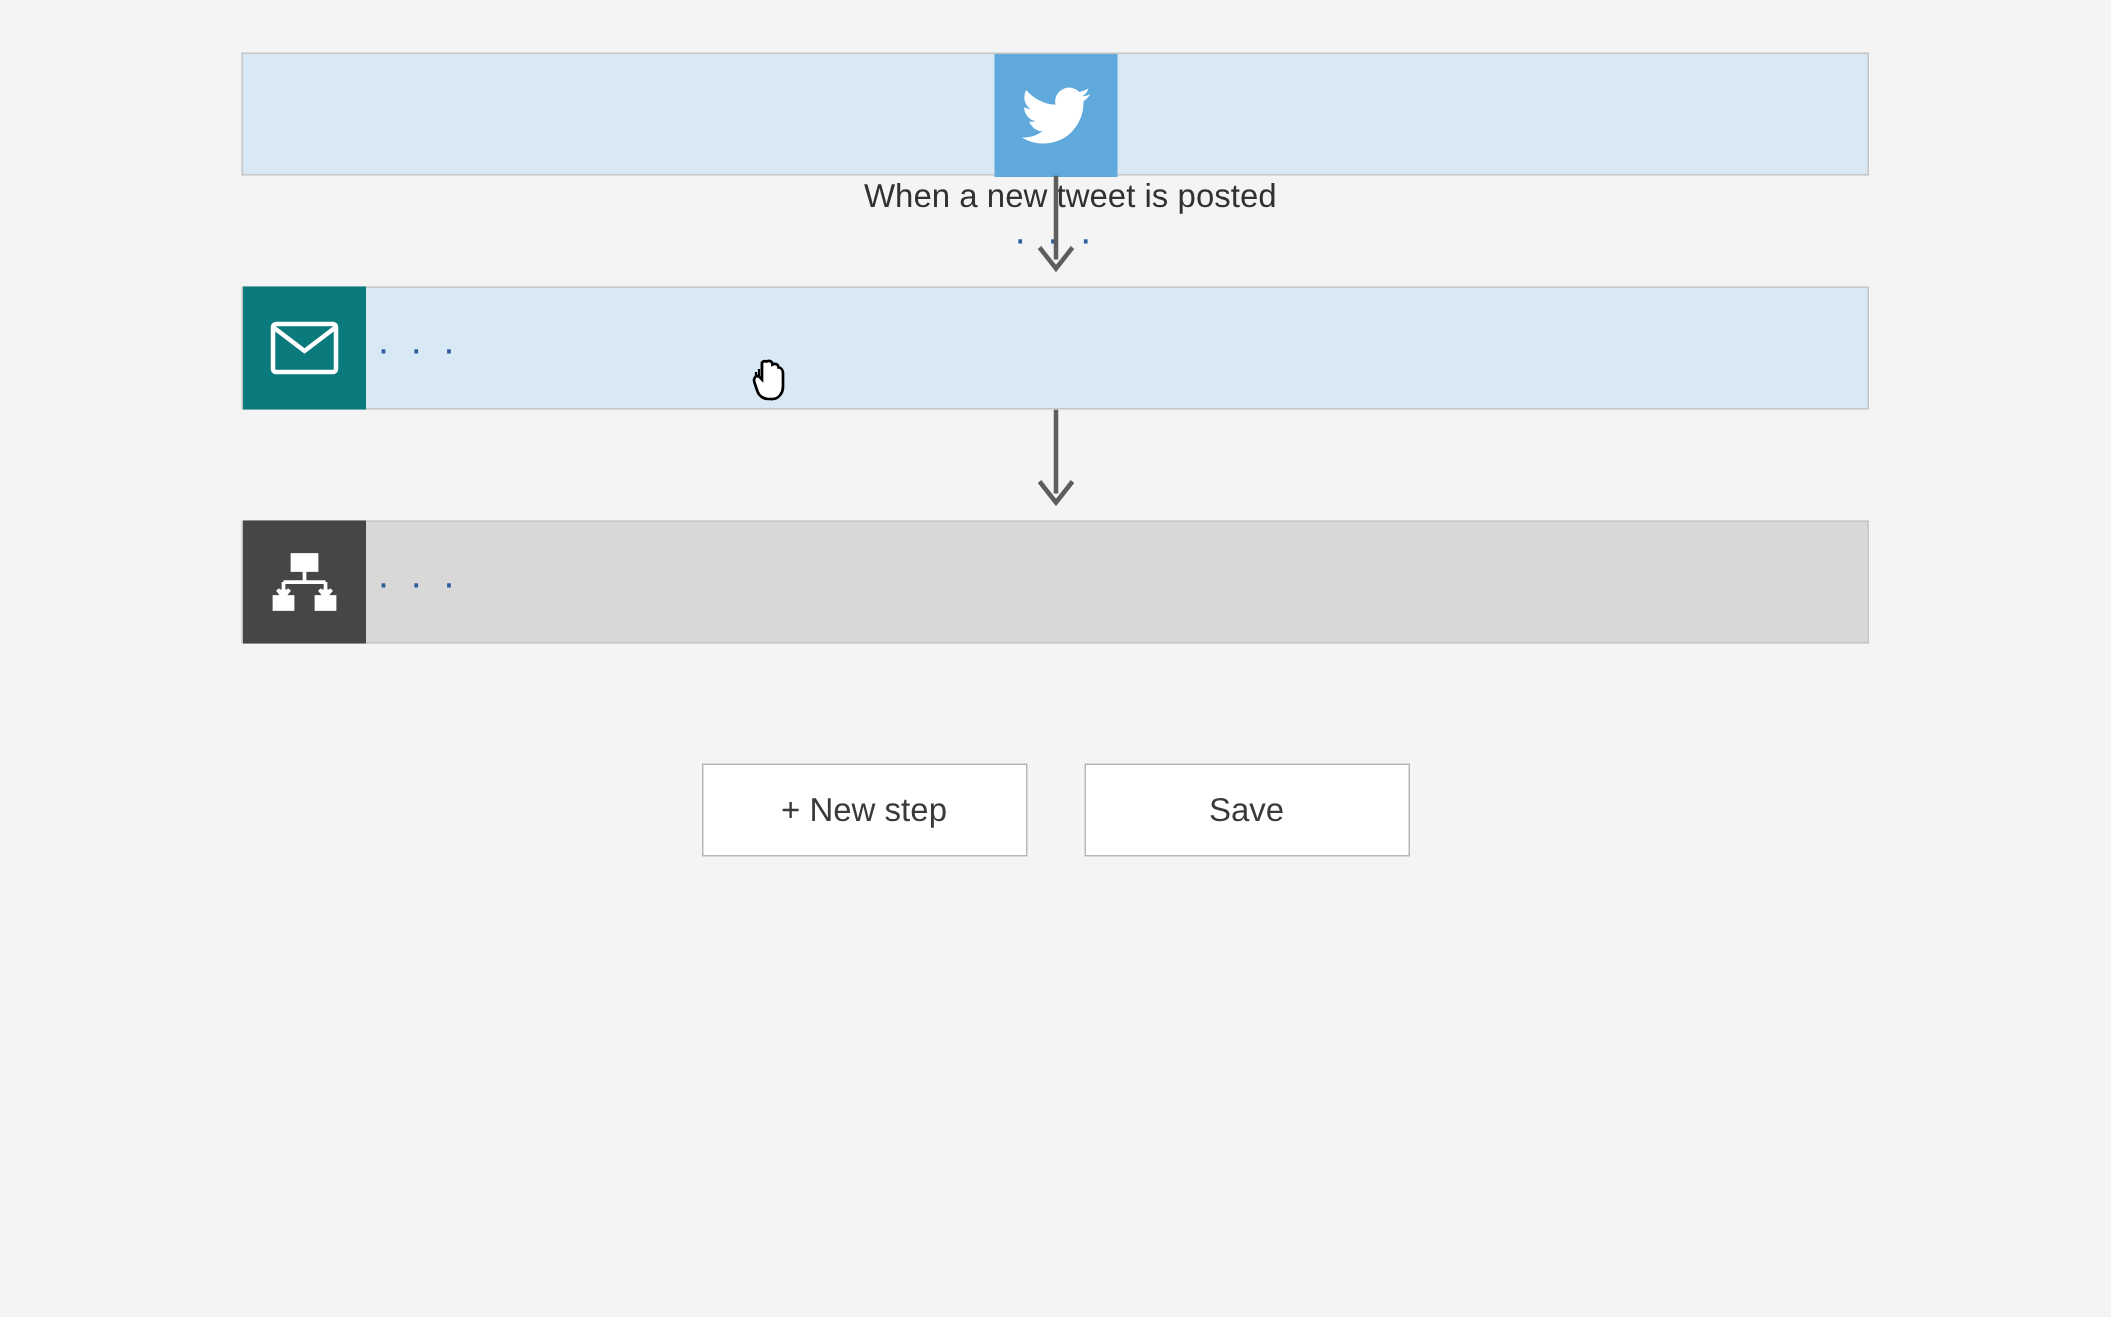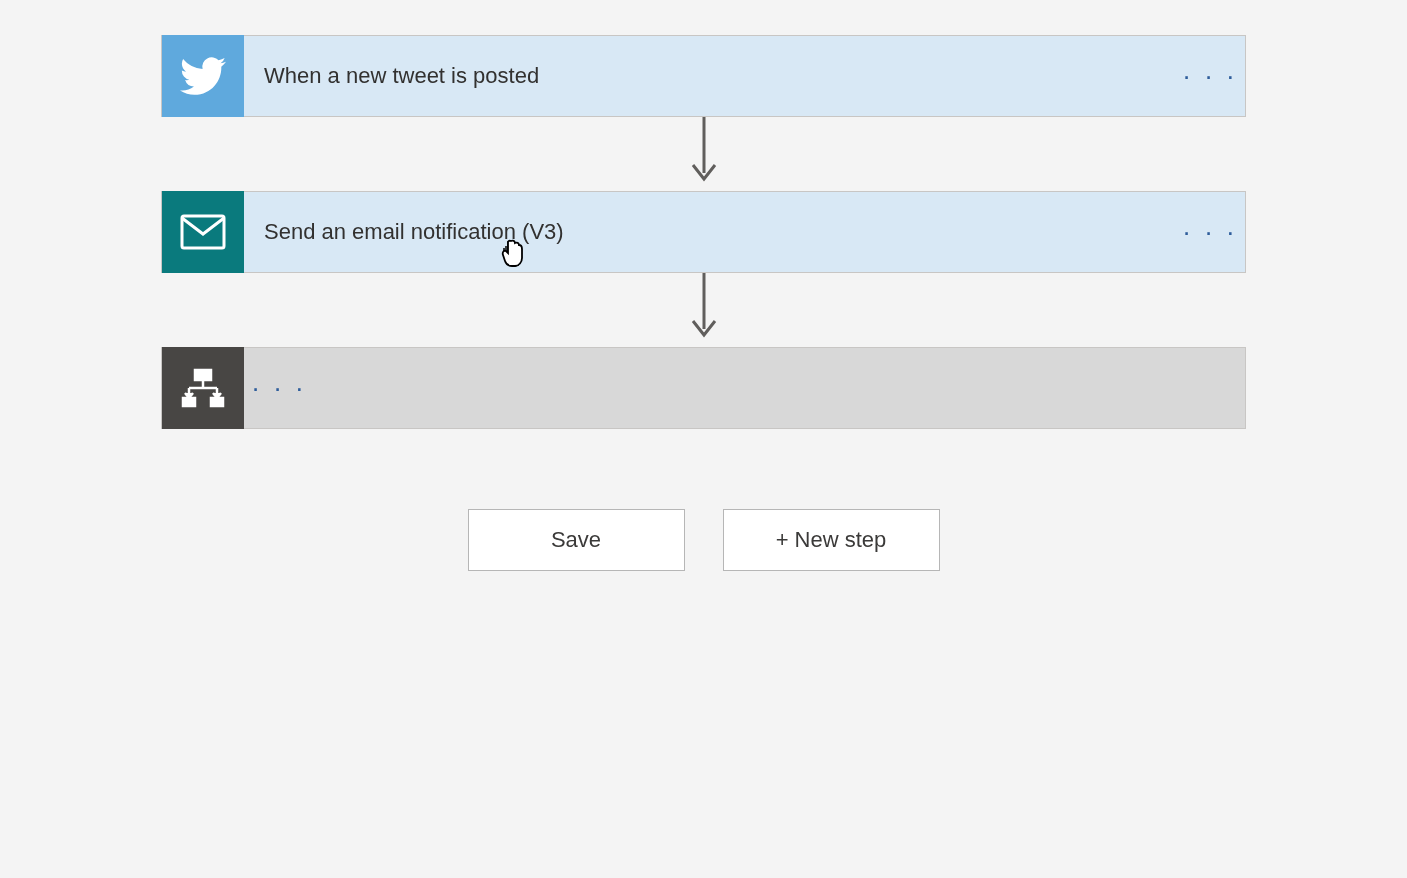--- a/index.html
+++ b/index.html
@@ -26,20 +26,21 @@
     .step-card {
       width: 100%;
       height: 82px;
       display: flex;
       align-items: center;
       border: 1px solid #c8c6c4;
       cursor: pointer;
     }
     .step-twitter {
       background-color: #d8e8f5;
+      flex-direction: column;
     }
     .step-email {
       background-color: #d8e8f5;
     }
     .step-condition {
       background-color: #d8d8d8;
     }
     .icon-box {
       width: 82px;
       height: 82px;
@@ -128,21 +129,20 @@
     </svg>
   </div>
 
   <div class="step-card step-email">
     <div class="icon-box icon-box-email">
       <svg width="46" height="36" viewBox="0 0 46 36" fill="none" stroke="#ffffff" stroke-width="3">
         <rect x="2" y="2" width="42" height="32" rx="2"></rect>
         <polyline points="2,4 23,20 44,4"></polyline>
       </svg>
     </div>
-    <div class="step-title">Send an email notification (V3)</div>
     <div class="step-menu">· · ·</div>
   </div>
 
   <div class="arrow-connector">
     <svg width="32" height="74" viewBox="0 0 32 74">
       <line x1="16" y1="0" x2="16" y2="56" stroke="#605e5c" stroke-width="3"></line>
       <polyline points="5,48 16,62 27,48" fill="none" stroke="#605e5c" stroke-width="3"></polyline>
     </svg>
   </div>
 
@@ -157,22 +157,22 @@
         <polyline points="4,25 8,30 12,25" fill="#ffffff" stroke="#ffffff"></polyline>
         <polyline points="32,25 36,30 40,25" fill="#ffffff" stroke="#ffffff"></polyline>
         <rect x="2" y="30" width="12" height="8" fill="#ffffff"></rect>
         <rect x="30" y="30" width="12" height="8" fill="#ffffff"></rect>
       </svg>
     </div>
     <div class="step-menu">· · ·</div>
   </div>
 
   <div class="button-row">
+    <button class="action-button">+ New step</button>
     <button class="action-button">Save</button>
-    <button class="action-button">+ New step</button>
   </div>
 
 </div>
 
 <div class="cursor-pointer">
   <svg width="30" height="36" viewBox="0 0 30 36">
     <path d="M 10 5 L 10 24 L 14 21 L 17 28 L 20 27 L 17 20 L 22 20 Z" fill="#ffffff" stroke="#000000" stroke-width="1.5"></path>
     <path d="M 8 8 L 8 14 M 6 10 L 6 13" stroke="#000000" stroke-width="1.5" fill="none"></path>
     <path d="M 10 4 C 10 4 11 2 13 3 C 15 2 17 3 17 5 C 19 4 21 5 21 7 C 23 7 24 9 24 11 L 24 20 C 24 24 21 28 17 28 L 14 28 C 11 28 8 26 7 23 L 5 17 C 4 14 6 12 8 13 L 10 15 L 10 5 Z" fill="#ffffff" stroke="#000000" stroke-width="1.8"></path>
   </svg>

